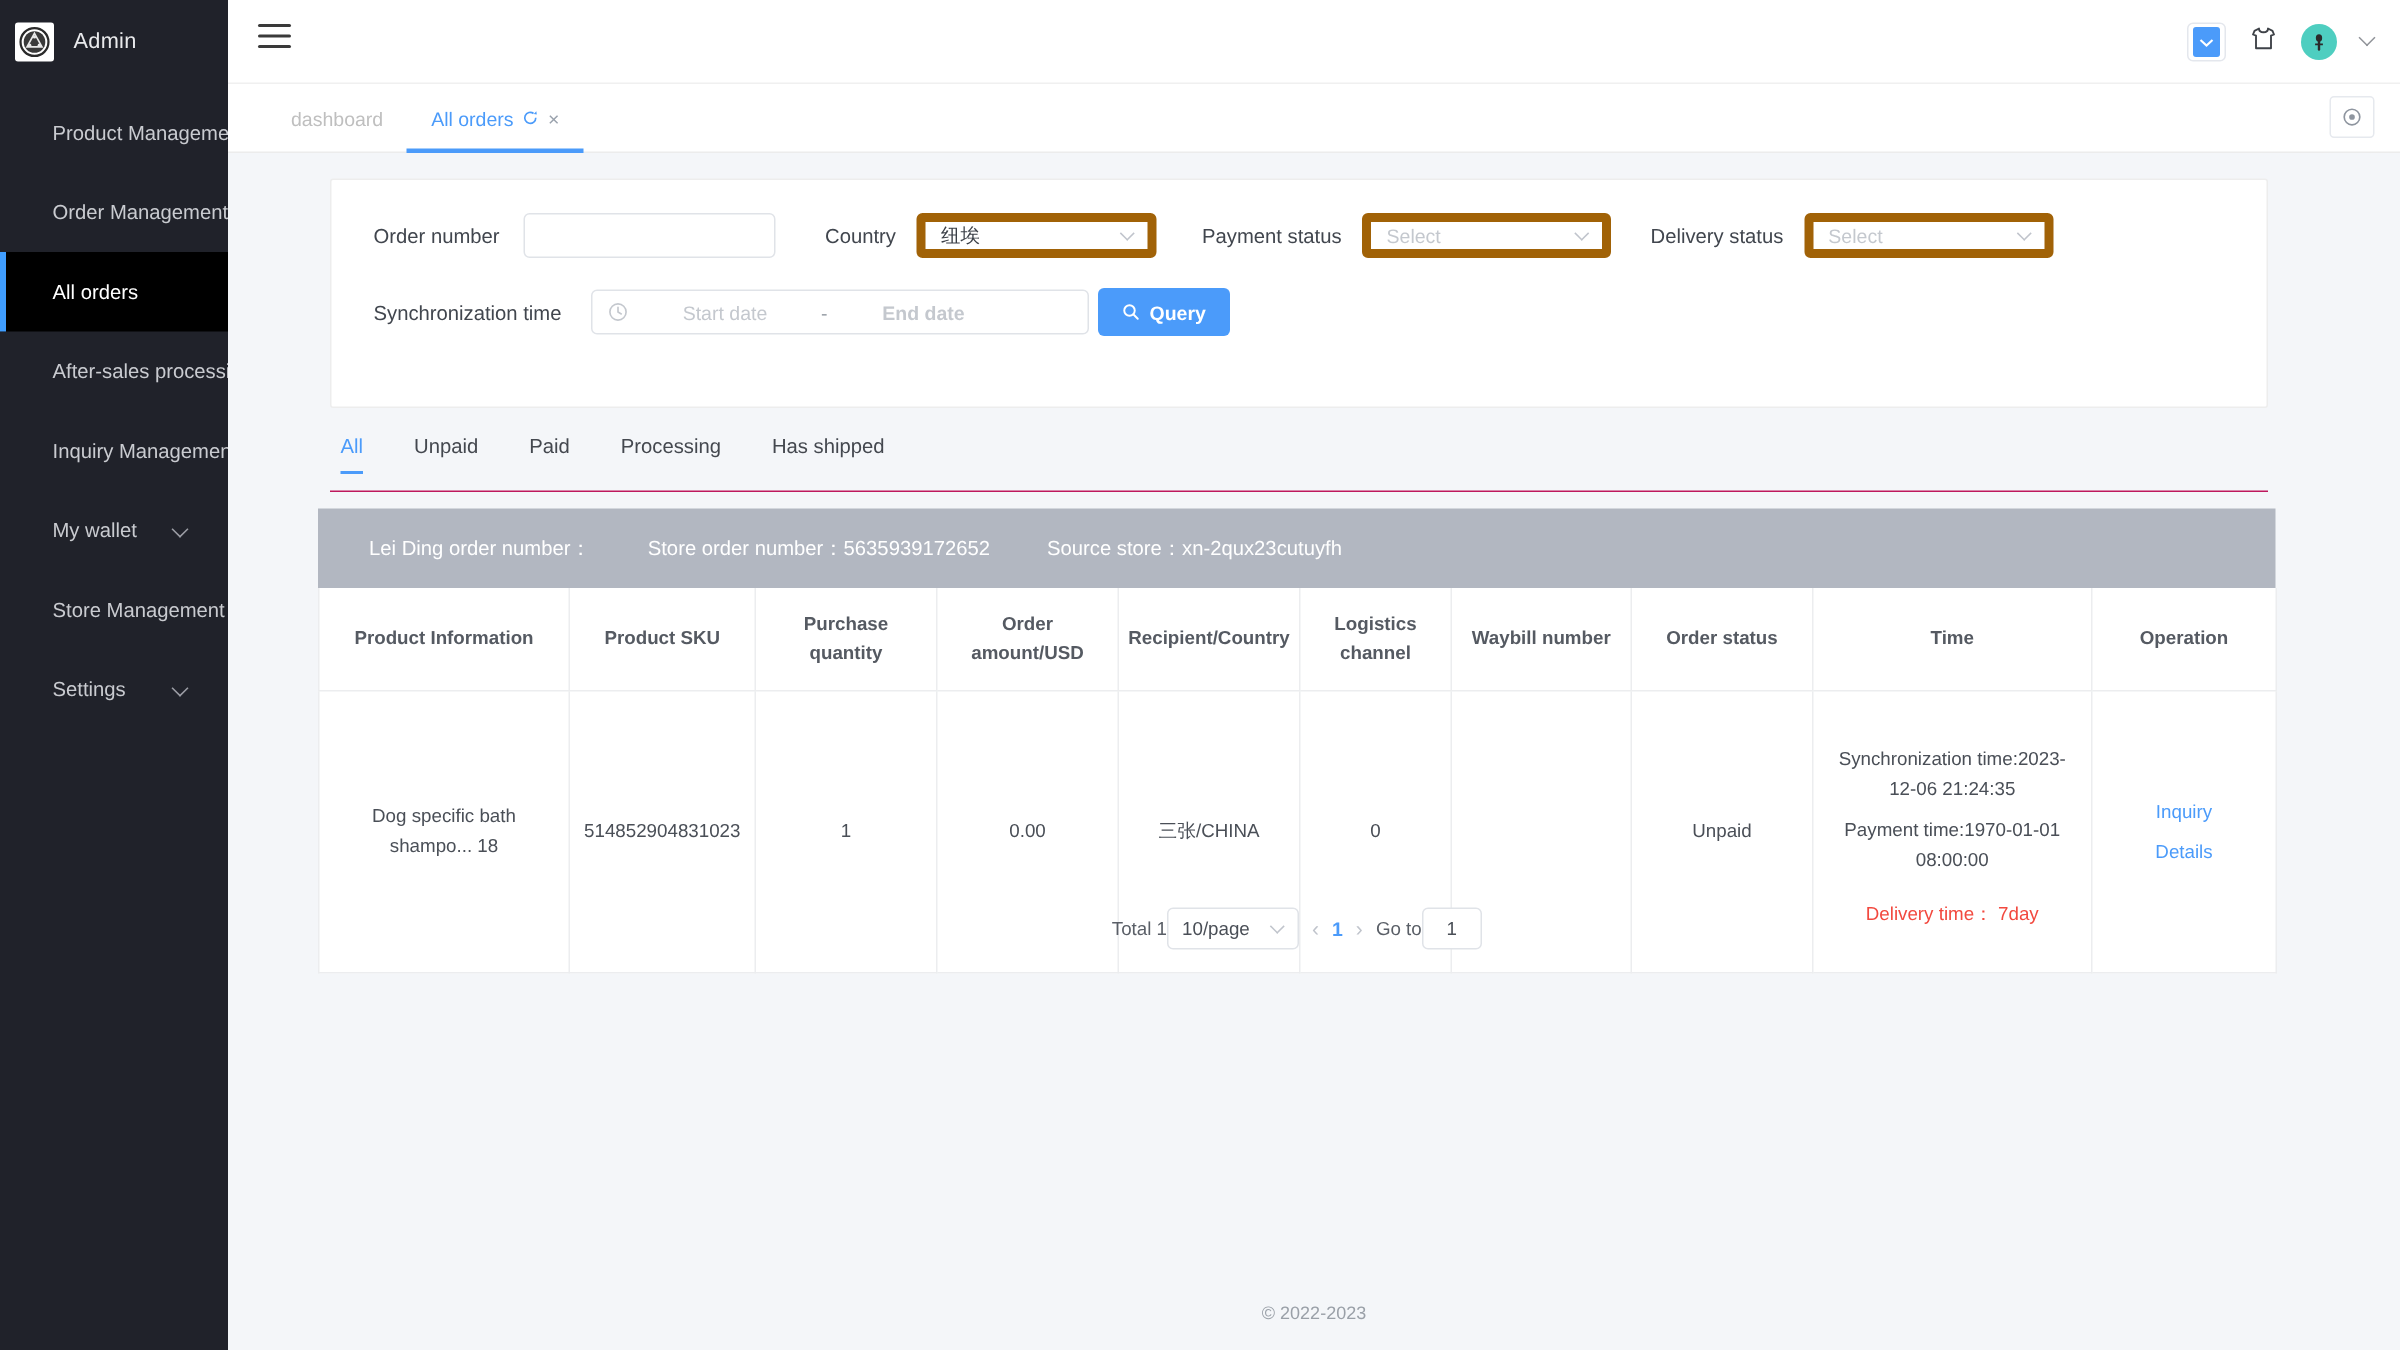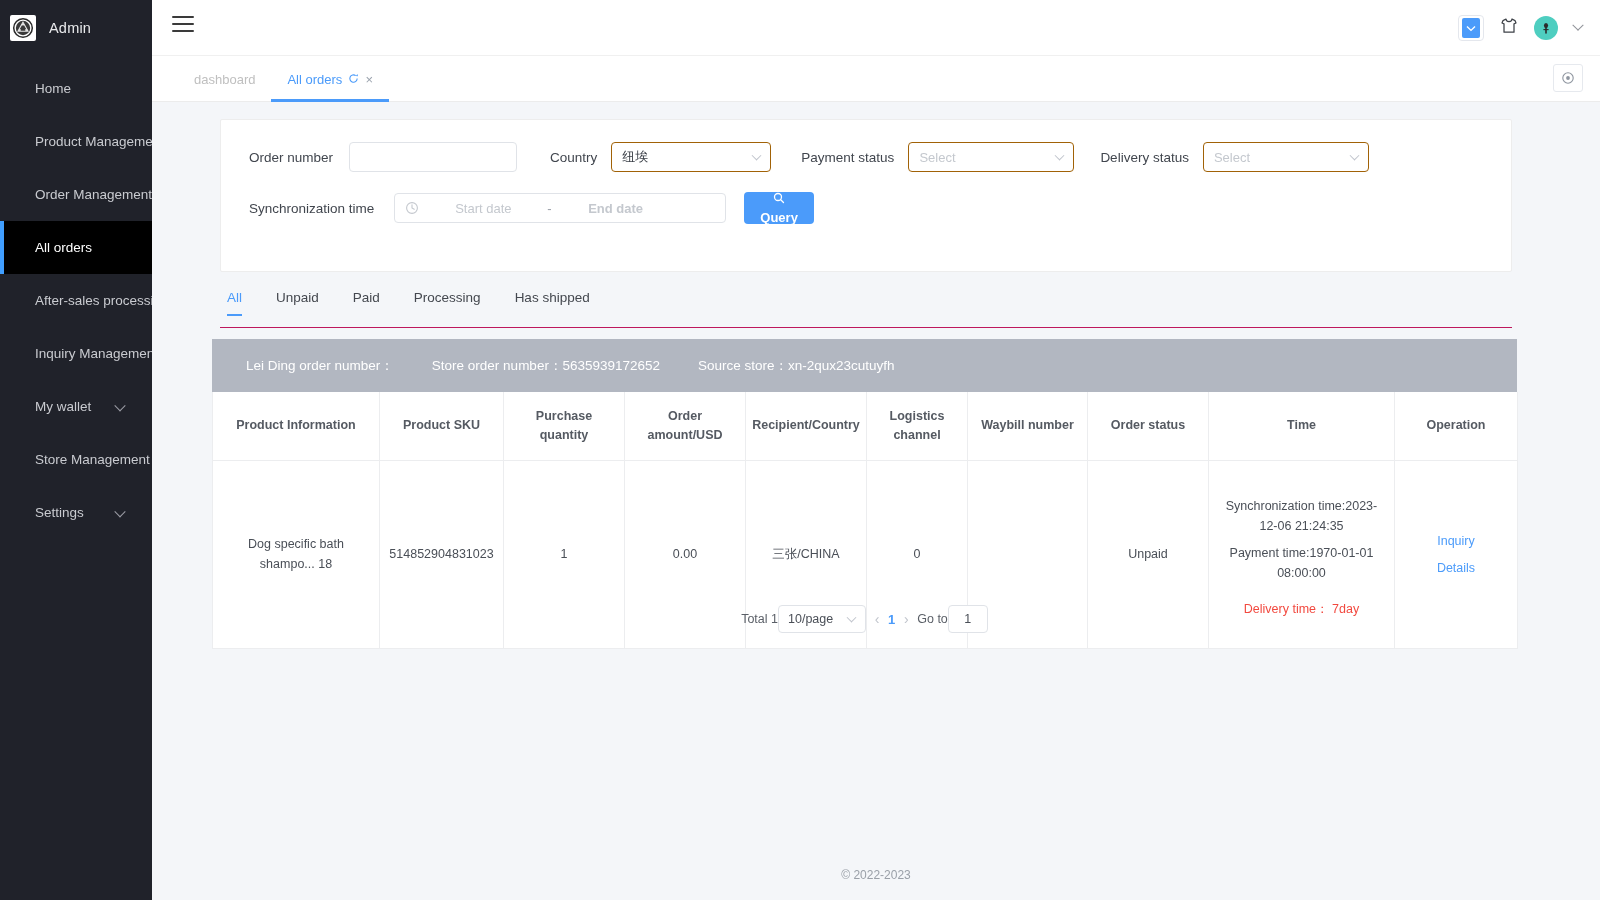--- a/index.html
+++ b/index.html
@@ -147,21 +147,21 @@
   .filter-row.r2 { padding: 20px 0 0 28px; }
   .flabel { font-size: 13.5px; color: #41464e; white-space: nowrap; }
   .finput {
     height: 30px; border: 1px solid #e0e3e8; border-radius: 4px;
     background: #ffffff; font-size: 13px; color: #3a3f47;
     padding: 0 10px; outline: none;
     font-family: "Liberation Sans", sans-serif;
   }
   .finput::placeholder { color: #c4c8ce; }
   .fselect {
-    height: 30px; border: 1px solid #a16207; border-radius: 4px;
+    height: 30px; border: 6px solid #a16207; border-radius: 4px;
     background: #ffffff; display: flex; align-items: center;
     padding: 0 10px; position: relative; cursor: pointer;
   }
   .fselect .val { font-size: 13px; color: #3a3f47; }
   .fselect .ph { font-size: 13px; color: #c4c8ce; }
   .sel-caret {
     position: absolute; right: 10px; top: 50%;
     width: 7px; height: 7px;
     border-right: 1.3px solid #c0c4cc;
     border-bottom: 1.3px solid #c0c4cc;
@@ -285,23 +285,20 @@
         <polygon points="11,5.2 16,14.2 6,14.2" fill="none" stroke="#e8e8e8" stroke-width="1.1"></polygon>
         <circle cx="11" cy="7.6" r="1.1" fill="#e8e8e8"></circle>
         <circle cx="7.8" cy="13.1" r="1.1" fill="#e8e8e8"></circle>
         <circle cx="14.2" cy="13.1" r="1.1" fill="#e8e8e8"></circle>
       </svg>
     </div>
     <span class="brand-name">Admin</span>
   </div>
 
   <div class="nav">
-    <div class="nav-item">
-      <span>Home</span>
-    </div>
     <div class="nav-item">
       <span>Product Management</span>
     </div>
     <div class="nav-item">
       <span>Order Management</span>
     </div>
     <div class="nav-item active sub">
       <span>All orders</span>
     </div>
     <div class="nav-item sub">
@@ -407,21 +404,21 @@
         <span style="display:flex;align-items:center;">
           <svg width="14" height="14" viewBox="0 0 14 14">
             <circle cx="7" cy="7" r="5.4" fill="none" stroke="#c4c8ce" stroke-width="1.1"></circle>
             <path d="M7 3.8 L7 7 L9.2 8.3" fill="none" stroke="#c4c8ce" stroke-width="1.1" stroke-linecap="round"></path>
           </svg>
         </span>
         <span class="dr-field" style="width:128px;">Start date</span>
         <span class="dr-sep">-</span>
         <span class="dr-field" style="width:128px;font-weight:bold;">End date</span>
       </div>
-      <button class="btn-query" style="margin-left:18px;flex-direction:column;">
+      <button class="btn-query" style="margin-left:6px;">
         <span style="display:flex;align-items:center;">
           <svg width="12" height="12" viewBox="0 0 12 12">
             <circle cx="5" cy="5" r="3.5" fill="none" stroke="#ffffff" stroke-width="1.3"></circle>
             <path d="M7.7 7.7 L10.5 10.5" stroke="#ffffff" stroke-width="1.3" stroke-linecap="round"></path>
           </svg>
         </span>
         <span>Query</span>
       </button>
     </div>
   </div>

